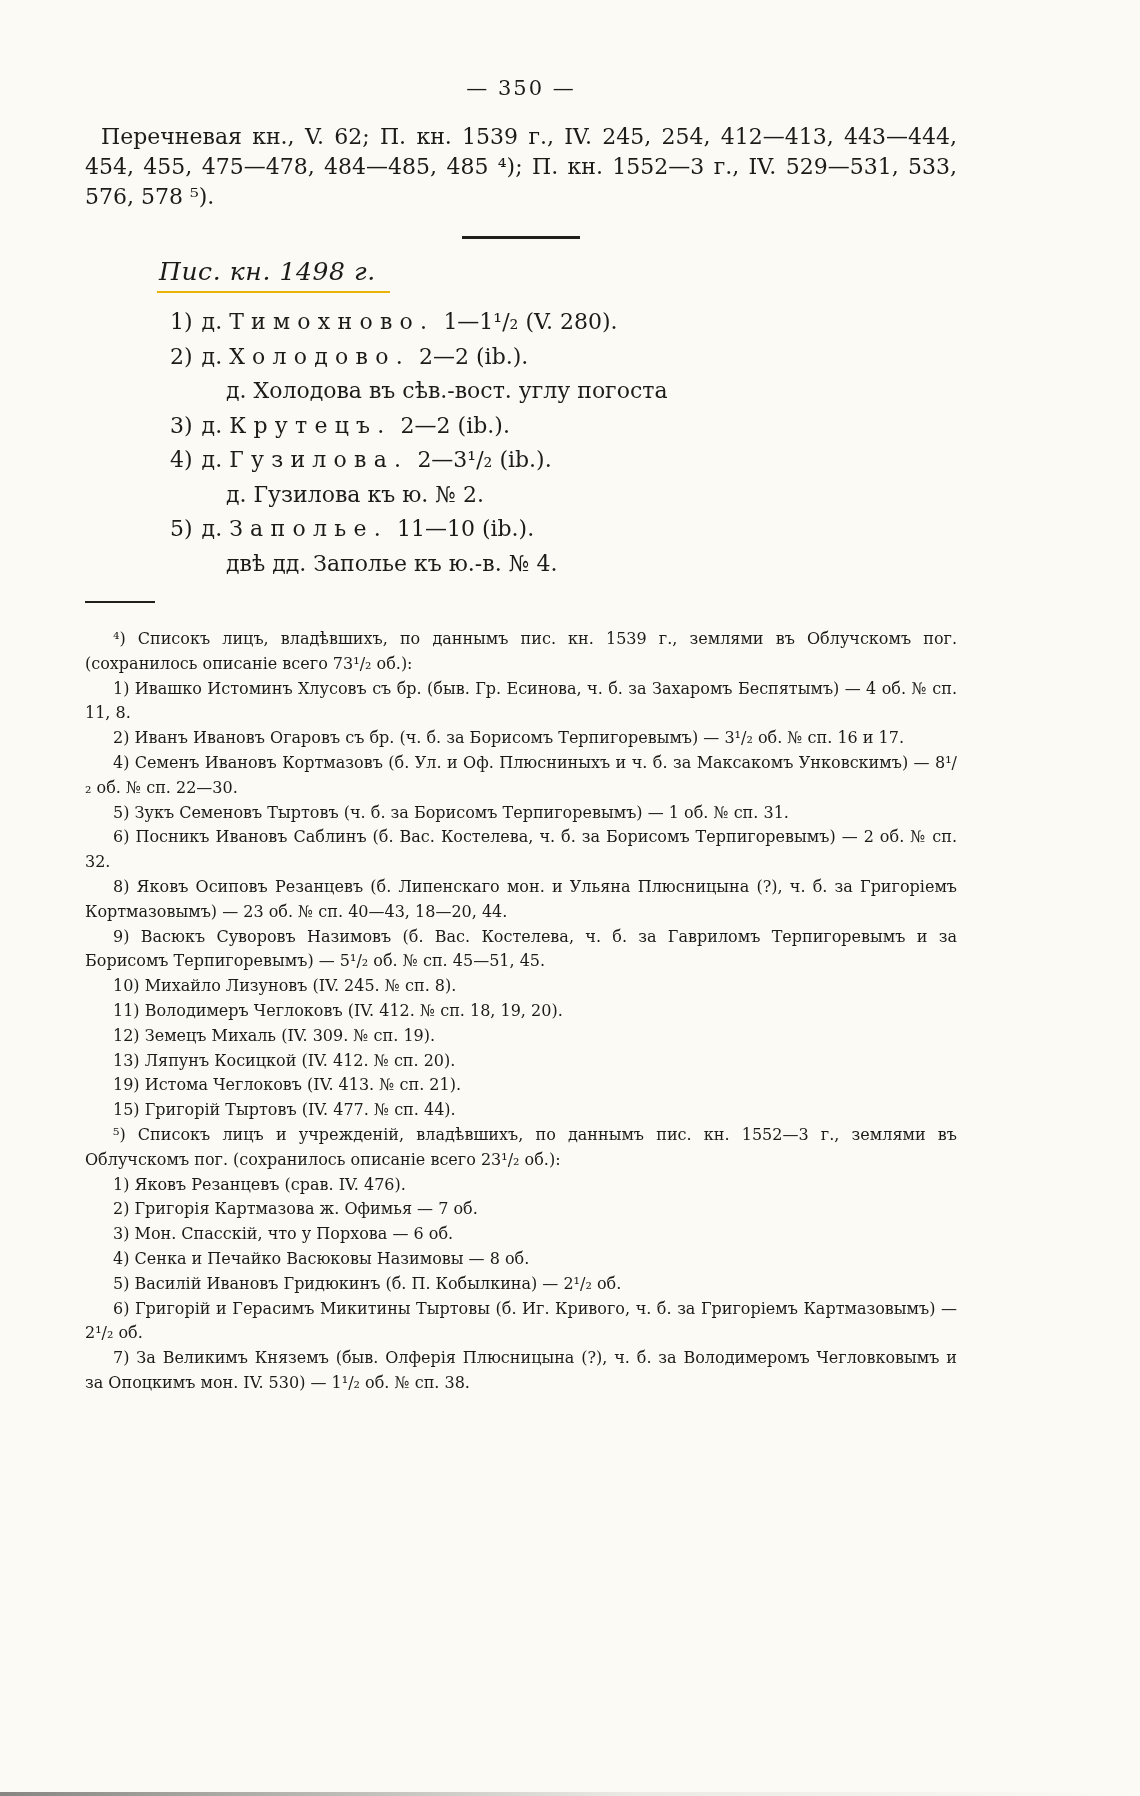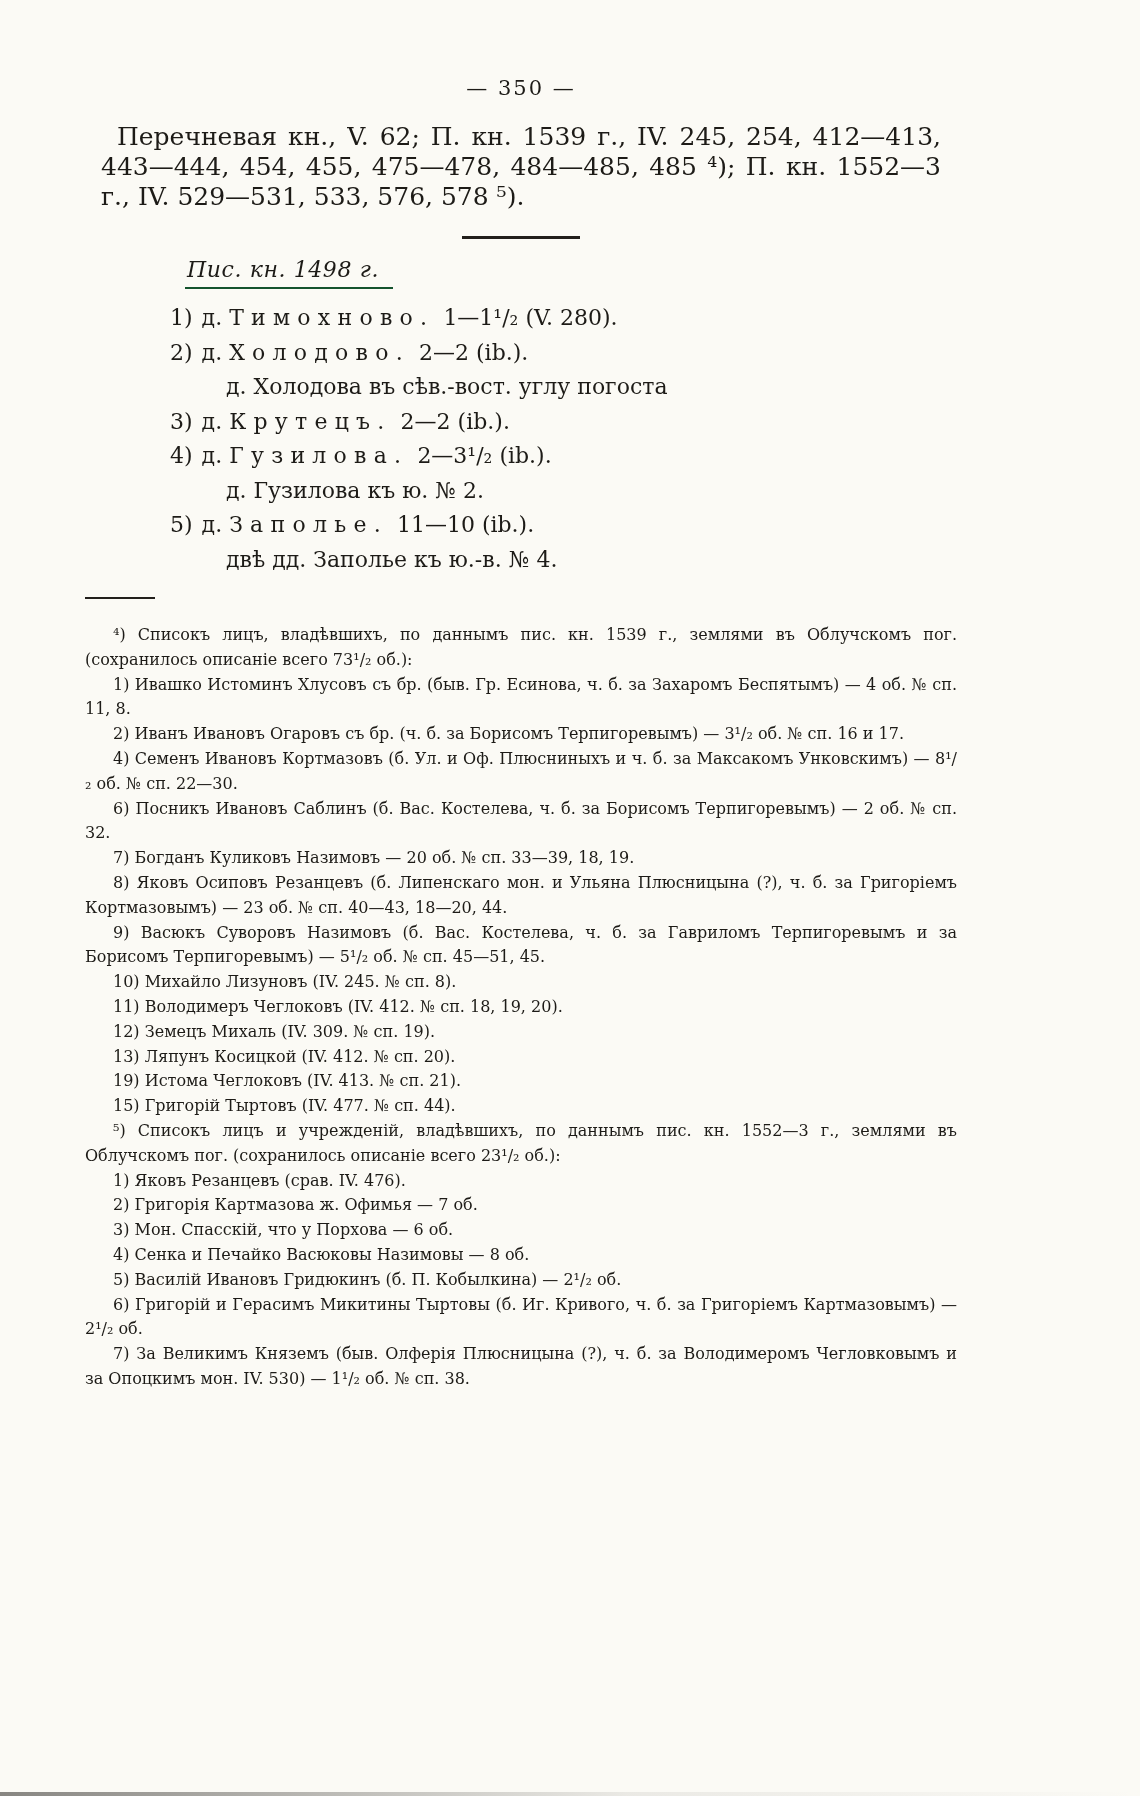--- a/index.html
+++ b/index.html
@@ -16,38 +16,38 @@
     left: 85px; top: 76px;
     width: 872px;
   }
   .pageno {
     text-align: center;
     font-size: 21px;
     letter-spacing: 2px;
     margin-bottom: 22px;
   }
   .intro {
-    margin: 16px;
-    font-size: 25px;
+    margin: 0;
+    font-size: 22px;
     line-height: 30px;
     text-align: justify;
     text-indent: 16px;
   }
   .divider {
     width: 118px; height: 3px;
     background: #221f1b;
     margin: 24px auto 18px auto;
   }
   .heading {
     display: inline-block;
-    margin-left: 100px;
+    margin-left: 72px;
     font-style: italic;
-    font-size: 22px;
+    font-size: 25px;
     letter-spacing: 0.6px;
-    border-bottom: 2px solid #14532d;
+    border-bottom: 2px solid #eab308;
     padding: 0 14px 5px 2px;
   }
   .plist {
     margin-top: 12px;
     font-size: 22px;
     line-height: 34.5px;
   }
   .entry { padding-left: 85px; white-space: nowrap; }
   .entry .num { display: inline-block; margin-right: 9px; }
   .entry .pfx { margin-right: 7px; }
@@ -108,22 +108,22 @@
     <div class="entry sub">двѣ дд. Заполье къ ю.-в. № 4.</div>
   </div>
 
   <div class="fnsep"></div>
 
   <div class="footnotes">
     <p class="fnitem">⁴) Списокъ лицъ, владѣвшихъ, по даннымъ пис. кн. 1539 г., землями въ Облучскомъ пог. (сохранилось описаніе всего 73¹/₂ об.):</p>
     <p class="fnitem">1) Ивашко Истоминъ Хлусовъ съ бр. (быв. Гр. Есинова, ч. б. за Захаромъ Беспятымъ) — 4 об. № сп. 11, 8.</p>
     <p class="fnitem">2) Иванъ Ивановъ Огаровъ съ бр. (ч. б. за Борисомъ Терпигоревымъ) — 3¹/₂ об. № сп. 16 и 17.</p>
     <p class="fnitem">4) Семенъ Ивановъ Кортмазовъ (б. Ул. и Оф. Плюсниныхъ и ч. б. за Максакомъ Унковскимъ) — 8¹/₂ об. № сп. 22—30.</p>
+    <p class="fnitem">5) Зукъ Семеновъ Тыртовъ (ч. б. за Борисомъ Терпигоревымъ) — 1 об. № сп. 31.</p>
     <p class="fnitem">6) Посникъ Ивановъ Саблинъ (б. Вас. Костелева, ч. б. за Борисомъ Терпигоревымъ) — 2 об. № сп. 32.</p>
-    <p class="fnitem">7) Богданъ Куликовъ Назимовъ — 20 об. № сп. 33—39, 18, 19.</p>
     <p class="fnitem">8) Яковъ Осиповъ Резанцевъ (б. Липенскаго мон. и Ульяна Плюсницына (?), ч. б. за Григоріемъ Кортмазовымъ) — 23 об. № сп. 40—43, 18—20, 44.</p>
     <p class="fnitem">9) Васюкъ Суворовъ Назимовъ (б. Вас. Костелева, ч. б. за Гавриломъ Терпигоревымъ и за Борисомъ Терпигоревымъ) — 5¹/₂ об. № сп. 45—51, 45.</p>
     <p class="fnitem">10) Михайло Лизуновъ (IV. 245. № сп. 8).</p>
     <p class="fnitem">11) Володимеръ Чеглоковъ (IV. 412. № сп. 18, 19, 20).</p>
     <p class="fnitem">12) Земецъ Михаль (IV. 309. № сп. 19).</p>
     <p class="fnitem">13) Ляпунъ Косицкой (IV. 412. № сп. 20).</p>
     <p class="fnitem">19) Истома Чеглоковъ (IV. 413. № сп. 21).</p>
     <p class="fnitem">15) Григорій Тыртовъ (IV. 477. № сп. 44).</p>
     <p class="fnitem">⁵) Списокъ лицъ и учрежденій, владѣвшихъ, по даннымъ пис. кн. 1552—3 г., землями въ Облучскомъ пог. (сохранилось описаніе всего 23¹/₂ об.):</p>
     <p class="fnitem">1) Яковъ Резанцевъ (срав. IV. 476).</p>

